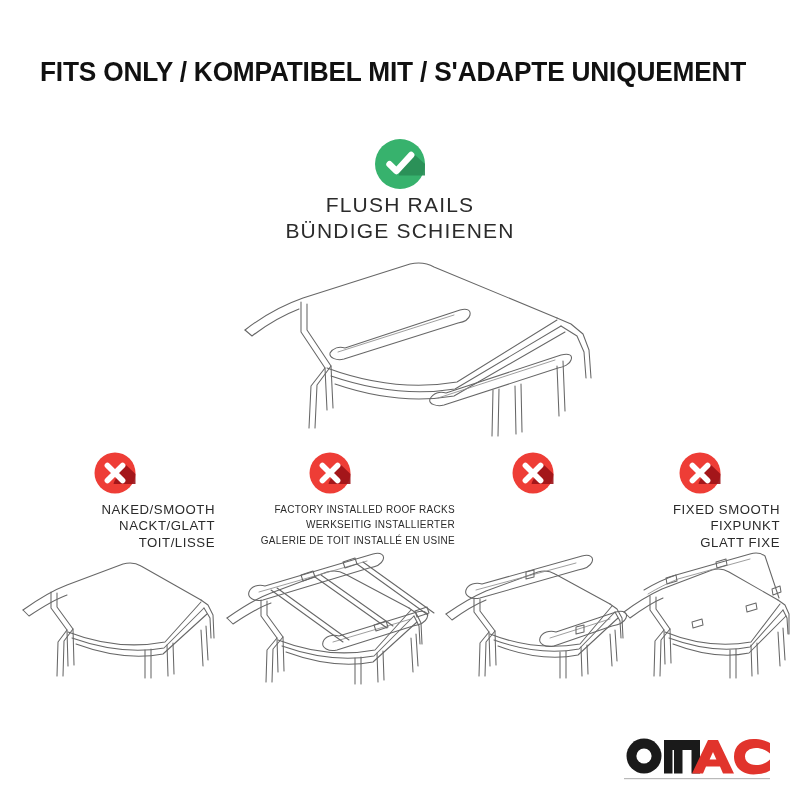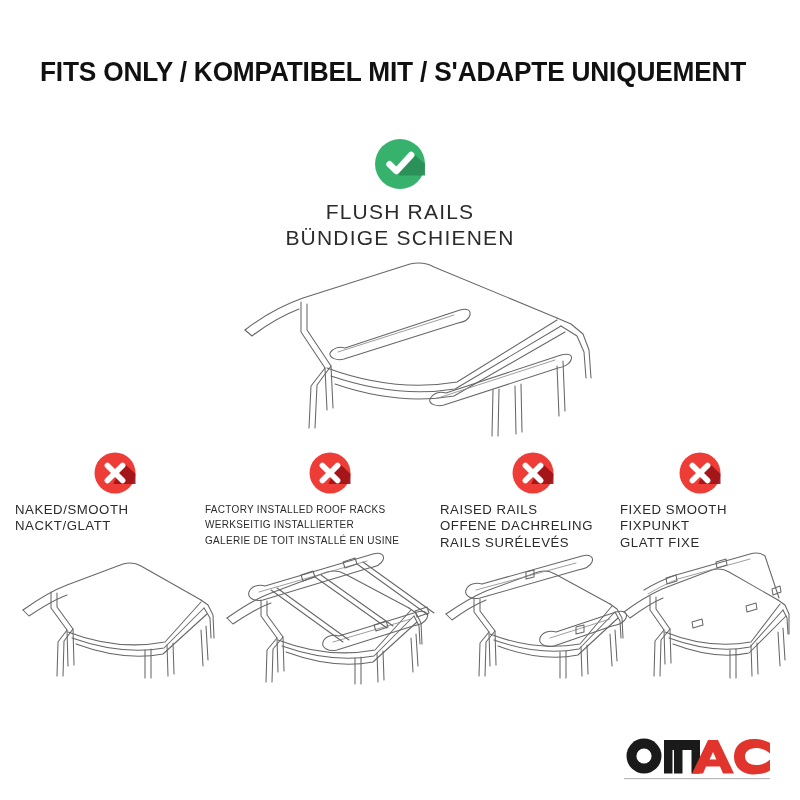--- a/index.html
+++ b/index.html
@@ -40,21 +40,21 @@
     width: 800px;
     text-align: center;
   }
   .badge-green {
     width: 52px;
     height: 52px;
     margin: 0 auto;
     position: relative;
   }
   .hero-text {
-    margin-top: 9px;
+    margin-top: 2px;
     font-size: 21px;
     line-height: 25.5px;
     letter-spacing: 1.2px;
     color: #2b2b2b;
     font-weight: normal;
   }
   .hero-text div { white-space: nowrap; }
 
   .hero-art {
     position: absolute;
@@ -68,21 +68,21 @@
   .row {
     position: absolute;
     left: 0;
     top: 452px;
     width: 800px;
     height: 340px;
   }
   .cell {
     position: absolute;
     top: 0;
-    text-align: left;
+    text-align: right;
   }
   .cell-0 { left: 15px;  width: 200px; }
   .cell-1 { left: 205px; width: 250px; }
   .cell-2 { left: 440px; width: 185px; }
   .cell-3 { left: 620px; width: 160px; }
 
   .badge-red {
     width: 42px;
     height: 42px;
     margin: 0 auto;
@@ -184,20 +184,21 @@
     <div class="badge-red">
       <svg viewBox="0 0 42 42" width="42" height="42">
         <circle cx="21" cy="21" r="20.5" fill="#ee3d36"></circle>
         <path d="M19 32 L41.5 32 L41.5 22 L30 11 Z" fill="#9b1217" opacity="0.9" clip-path="circle(20.5px at 21px 21px)"></path>
         <path d="M13.4 13.4 L28.6 28.6 M28.6 13.4 L13.4 28.6" stroke="#ffffff" stroke-width="5.6" stroke-linecap="round"></path>
       </svg>
     </div>
     <div class="cell-text">
       <div>NAKED/SMOOTH</div>
       <div>NACKT/GLATT</div>
+      <div>TOIT/LISSE</div>
     </div>
     <div class="cell-art">
       <svg viewBox="0 0 200 130" width="200" height="130">
         <path class="pnl" d="M40 42 L96 18 L150 30 L178 58 L112 92 L46 76 Z"></path>
         <path class="ln" d="M8 62 C22 52 36 43 52 37 L108 16 C116 14 121 15 126 18 L186 52"></path>
         <path class="ln" d="M8 62 L14 68 C26 60 38 52 52 47"></path>
         <path class="ln" d="M36 44 L36 60 L52 82 L53 118"></path>
         <path class="ln" d="M42 45 L42 59 L58 81 L59 117"></path>
         <path class="ln" d="M52 82 L43 94 L42 128"></path>
         <path class="ln" d="M58 81 L49 93 L48 128"></path>
@@ -269,25 +270,20 @@
   </div>
 
   <div class="cell cell-2">
     <div class="badge-red">
       <svg viewBox="0 0 42 42" width="42" height="42">
         <circle cx="21" cy="21" r="20.5" fill="#ee3d36"></circle>
         <path d="M19 32 L41.5 32 L41.5 22 L30 11 Z" fill="#9b1217" opacity="0.9" clip-path="circle(20.5px at 21px 21px)"></path>
         <path d="M13.4 13.4 L28.6 28.6 M28.6 13.4 L13.4 28.6" stroke="#ffffff" stroke-width="5.6" stroke-linecap="round"></path>
       </svg>
     </div>
-    <div class="cell-text">
-      <div>RAISED RAILS</div>
-      <div>OFFENE DACHRELING</div>
-      <div>RAILS SURÉLEVÉS</div>
-    </div>
     <div class="cell-art">
       <svg viewBox="0 0 185 130" width="185" height="130">
         <path class="pnl" d="M38 50 L92 26 L142 38 L166 62 L104 94 L44 80 Z"></path>
         <path class="ln" d="M6 66 C19 57 32 49 46 43 L98 24 C105 22 110 23 115 26 L170 56"></path>
         <path class="ln" d="M6 66 L12 72 C23 64 34 57 46 52"></path>
         <path class="ln" d="M34 50 L34 64 L49 84 L50 118"></path>
         <path class="ln" d="M40 51 L40 63 L55 83 L56 117"></path>
         <path class="ln" d="M49 84 L40 95 L39 128"></path>
         <path class="ln" d="M55 83 L46 94 L45 128"></path>
         <path class="ln" d="M50 86 C78 97 110 101 140 96 L172 58"></path>

